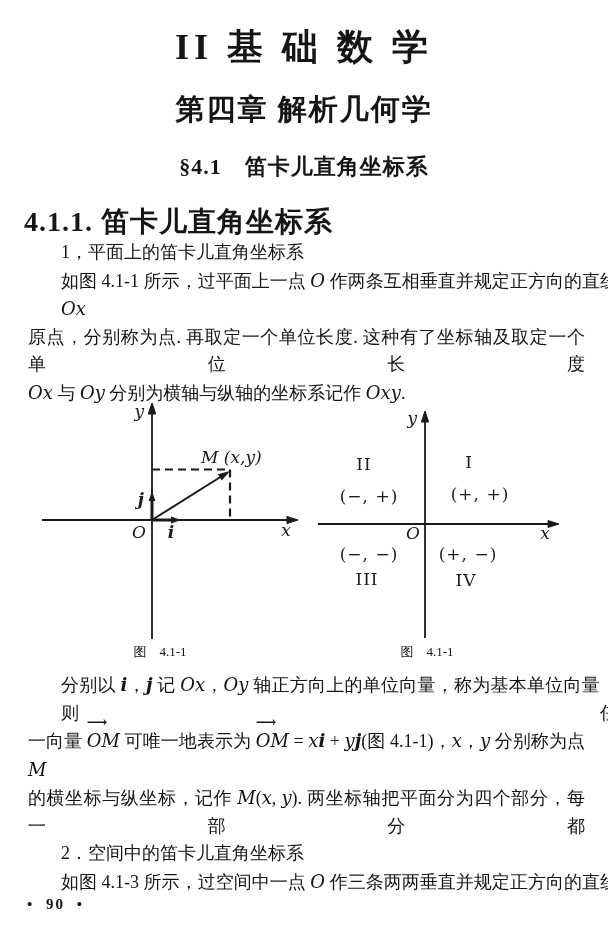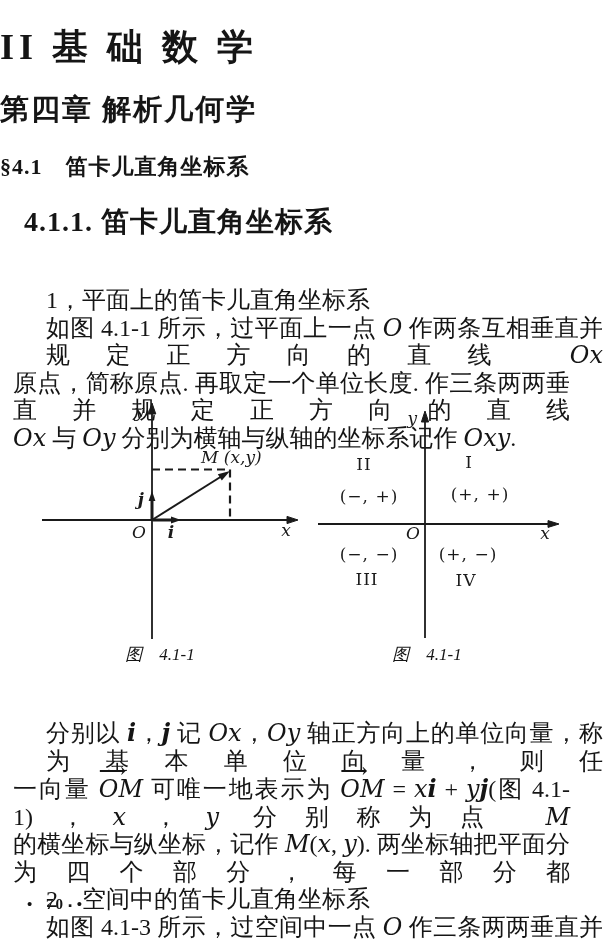--- a/index.html
+++ b/index.html
@@ -6,65 +6,65 @@
   .page{
     position:relative;
     width:608px;height:940px;
     margin:0 auto;
     background:#ffffff;
     color:#151515;
     font-family:"Liberation Serif","DejaVu Serif",serif;
     overflow:hidden;
   }
   
-  .h-center{position:absolute;left:0;width:608px;text-align:left;font-weight:700;margin:0;line-height:1.1;}
+  .h-center{position:absolute;left:0;width:608px;text-align:center;font-weight:700;margin:0;line-height:1.1;}
   .part-title{top:28px;font-size:36px;letter-spacing:5px;}
   .chapter-title{top:94px;font-size:29px;letter-spacing:2px;}
   .section-title{top:155px;font-size:22px;letter-spacing:1px;}
   .subsection-title{position:absolute;left:24px;top:203px;margin:0;font-size:28px;font-weight:700;letter-spacing:1px;}
   
-  .para{position:absolute;left:13px;width:557px;font-size:24px;line-height:27.5px;text-align:left;margin-top:48px;}
+  .para{position:absolute;left:28px;width:557px;font-size:18px;line-height:27.5px;text-align:left;}
   .para-1{top:239px;}
   .para-2{top:671px;}
   .tline{width:100%;}
   .tline.indent{padding-left:33px;}
   .tline.fill{text-align:justify;text-align-last:justify;}
   .math{font-family:"DejaVu Serif",serif;font-style:italic;}
   .math.bi{font-weight:700;}
   .vec{position:relative;display:inline-block;}
   .vec-arrow{position:absolute;left:0;top:-0.8em;width:100%;text-align:center;font-style:normal;font-weight:700;font-size:0.8em;line-height:1;}
   
   .fig{position:absolute;width:280px;height:240px;}
   .fig-1{left:40px;top:402px;}
   .fig-2{left:318px;top:402px;}
   .fig line,.fig path.ax{stroke:#1a1a1a;}
   .fig text{fill:#1a1a1a;font-family:"DejaVu Serif",serif;font-size:17px;}
   .fig text.it{font-style:italic;}
   .fig text.bd{font-weight:700;font-style:italic;}
   .fig text.rm{font-style:normal;letter-spacing:1px;}
-  .fig-caption{position:absolute;width:180px;text-align:center;font-size:17px;top:643px;font-style:italic;}
+  .fig-caption{position:absolute;width:180px;text-align:center;font-size:13px;top:643px;}
   .fig-caption.c1{left:70px;}
   .fig-caption.c2{left:337px;}
   
   .page-number{position:absolute;left:27px;top:896px;font-size:15px;font-weight:700;letter-spacing:2px;word-spacing:6px;}
 </style>
 </head>
 <body>
 
 <div class="page">
 
   <h1 class="h-center part-title">II 基 础 数 学</h1>
   <h2 class="h-center chapter-title">第四章  解析几何学</h2>
   <h3 class="h-center section-title">§4.1　笛卡儿直角坐标系</h3>
   <h4 class="subsection-title">4.1.1. 笛卡儿直角坐标系</h4>
 
   <div class="para para-1">
       <div class="tline indent">1，平面上的笛卡儿直角坐标系</div>
       <div class="tline indent fill">如图 4.1-1 所示，过平面上一点 <span class="math">O</span> 作两条互相垂直并规定正方向的直线 <span class="math">Ox</span></div>
-      <div class="tline fill">原点，简称原点. 再取定一个单位长度. 作三条两两垂直并规定正方向的直线</div>
+      <div class="tline fill">原点，分别称为点. 再取定一个单位长度. 这种有了坐标轴及取定一个单位长度</div>
       <div class="tline"><span class="math">Ox</span> 与 <span class="math">Oy</span> 分别为横轴与纵轴的坐标系记作 <span class="math">Oxy</span>.</div>
     </div>
 
   <svg class="fig fig-1" viewBox="0 0 280 240">
     <g>
       <line x1="112" y1="6" x2="112" y2="237" stroke-width="1.8"></line>
       <path class="ax" d="M112 1 L108.2 12 L115.8 12 Z" fill="#1a1a1a"></path>
       <line x1="2" y1="118" x2="254" y2="118" stroke-width="1.8"></line>
       <path class="ax" d="M258 118 L247 114.4 L247 121.6 Z" fill="#1a1a1a"></path>
     </g>
@@ -114,15 +114,15 @@
   <div class="fig-caption c2">图　4.1-1</div>
 
   <div class="para para-2">
       <div class="tline indent fill">分别以 <span class="math bi">i</span>，<span class="math bi">j</span> 记 <span class="math">Ox</span>，<span class="math">Oy</span> 轴正方向上的单位向量，称为基本单位向量，则任</div>
       <div class="tline fill">一向量 <span class="math vec"><span class="vec-arrow">⟶</span>OM</span> 可唯一地表示为 <span class="math vec"><span class="vec-arrow">⟶</span>OM</span> = <span class="math">x</span><span class="math bi">i</span> + <span class="math">y</span><span class="math bi">j</span>(图 4.1-1)，<span class="math">x</span>，<span class="math">y</span> 分别称为点 <span class="math">M</span></div>
       <div class="tline fill">的横坐标与纵坐标，记作 <span class="math">M</span>(<span class="math">x</span>, <span class="math">y</span>). 两坐标轴把平面分为四个部分，每一部分都</div>
       <div class="tline indent">2．空间中的笛卡儿直角坐标系</div>
       <div class="tline indent fill">如图 4.1-3 所示，过空间中一点 <span class="math">O</span> 作三条两两垂直并规定正方向的直线</div>
     </div>
 
-  <div class="page-number">• 70 •</div>
+  <div class="page-number">• 90 •</div>
 
 </div>
 
 </body></html>

